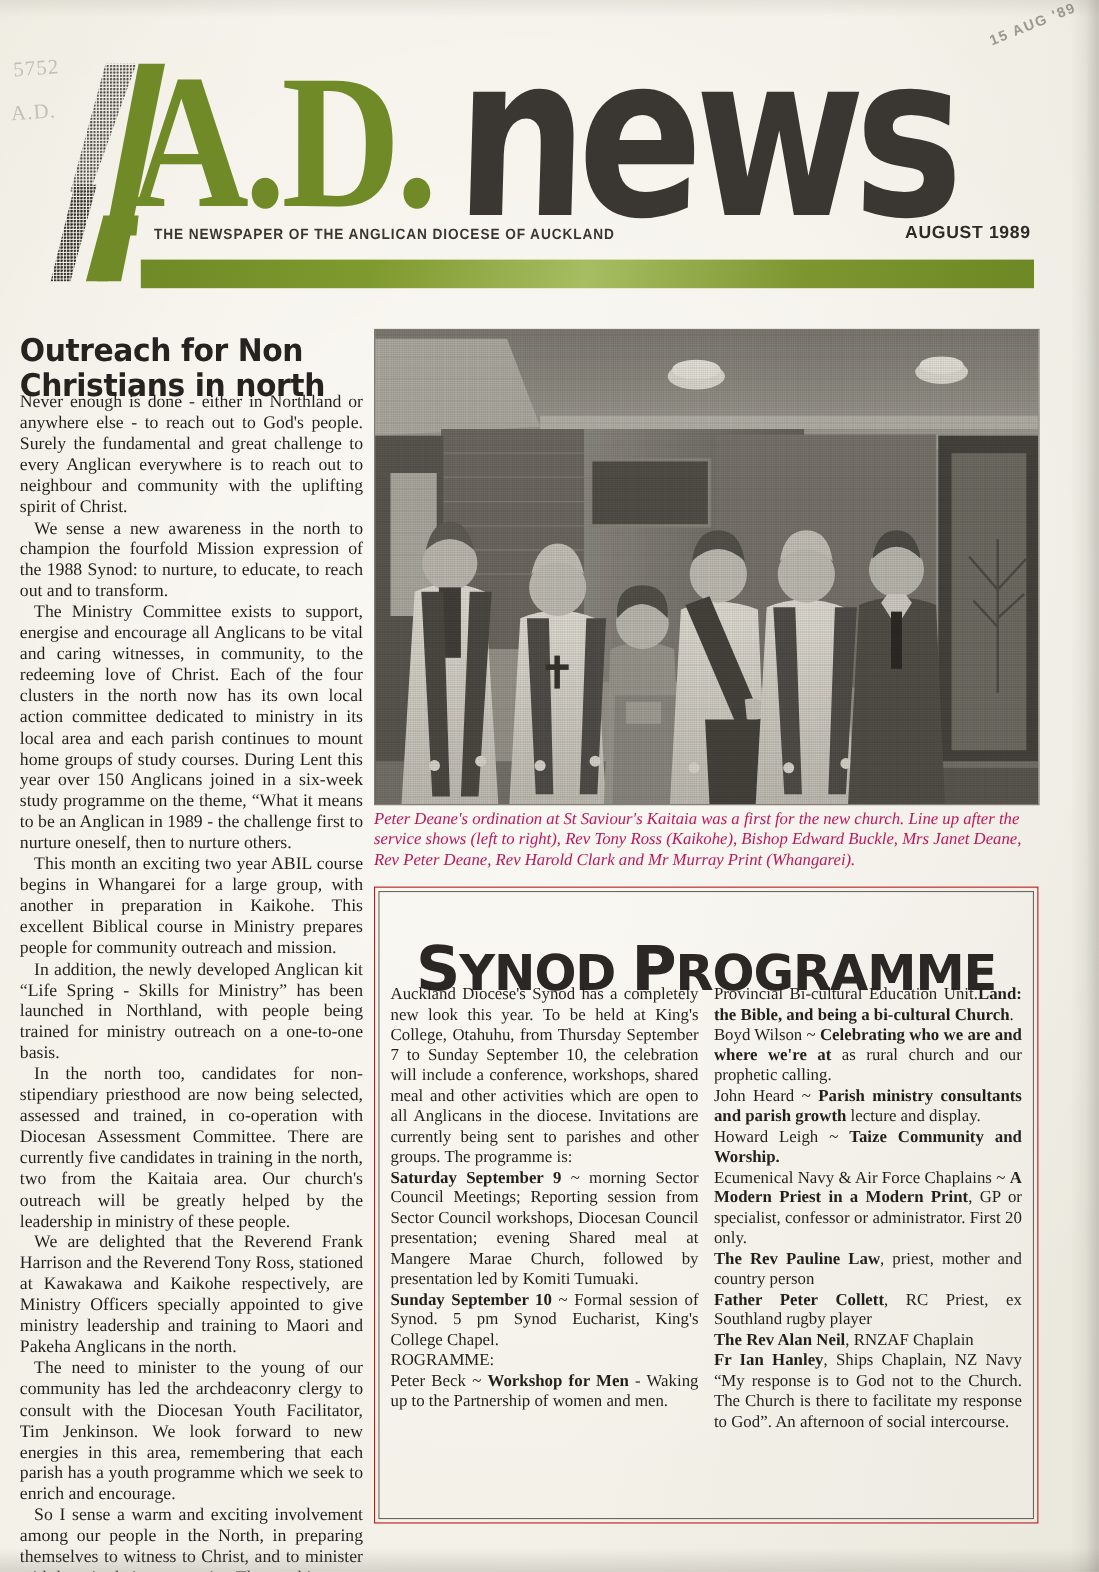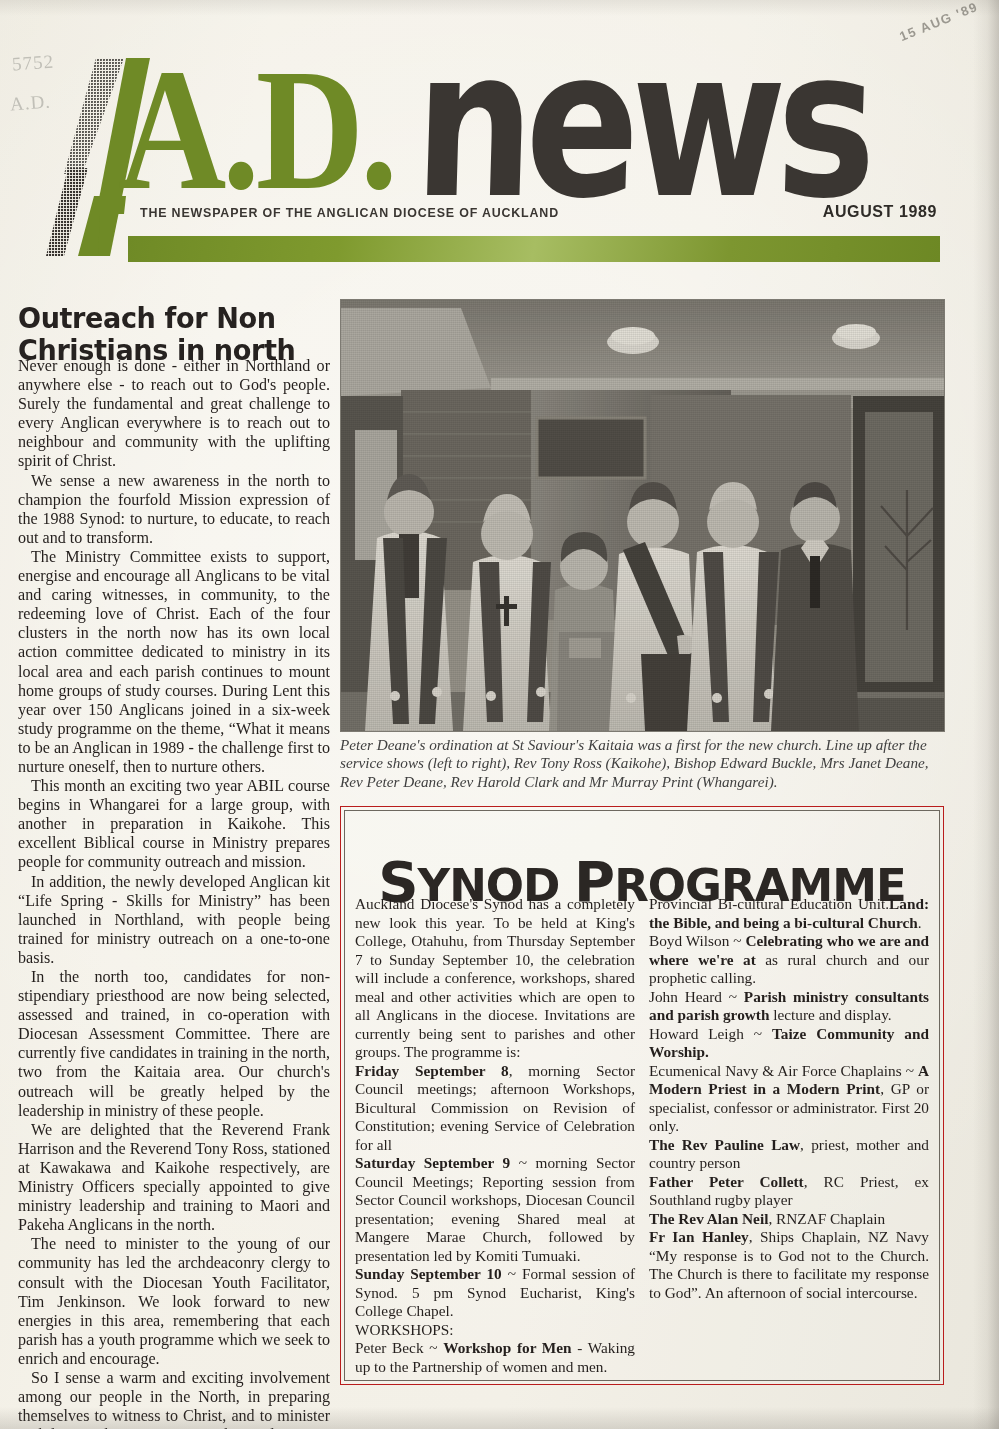--- a/index.html
+++ b/index.html
@@ -173,21 +173,21 @@
     opacity: 0.55;
     pointer-events: none;
   }
   #photo-caption {
     position: absolute;
     left: 340px; top: 736px;
     width: 606px;
     font-style: italic;
     font-size: 15.2px;
     line-height: 18.4px;
-    color: #404040;
+    color: #be185d;
   }
 
   
   #synod-box {
     position: absolute;
     left: 340px; top: 806px;
     width: 604px; height: 579px;
     border: 1px solid #b91c1c;
     box-sizing: border-box;
     background: rgba(255,255,255,0.10);
@@ -408,24 +408,23 @@
 
   <section id="synod-box">
     <div id="synod-inner"></div>
     <h2 id="synod-title">
       <span class="cap">S</span><span>YNOD</span>
       <span class="cap">P</span><span>ROGRAMME</span>
     </h2>
     <div id="synod-cols">
       <div class="synod-col" id="synod-left">
           <p>Auckland Diocese's Synod has a completely new look this year. To be held at King's College, Otahuhu, from Thursday September 7 to Sunday September 10, the celebration will include a conference, workshops, shared meal and other activities which are open to all Anglicans in the diocese. Invitations are currently being sent to parishes and other groups. The programme is:</p>
-          <p><b>Friday September 8</b>, morning Sector Council meetings; afternoon Workshops, Bicultural Commission on Revision of Constitution; evening Service of Celebration for all</p>
           <p><b>Saturday September 9</b> ~ morning Sector Council Meetings; Reporting session from Sector Council workshops, Diocesan Council presentation; evening Shared meal at Mangere Marae Church, followed by presentation led by Komiti Tumuaki.</p>
           <p><b>Sunday September 10</b> ~ Formal session of Synod. 5 pm Synod Eucharist, King's College Chapel.</p>
-          <p>WORKSHOPS:</p>
+          <p>ROGRAMME:</p>
           <p>Peter Beck ~ <b>Workshop for Men</b> - Waking up to the Partnership of women and men.</p>
         </div>
       <div class="synod-col" id="synod-right">
           <p>Provincial Bi-cultural Education Unit.<b>Land: the Bible, and being a bi-cultural Church</b>.</p>
           <p>Boyd Wilson ~ <b>Celebrating who we are and where we're at</b> as rural church and our prophetic calling.</p>
           <p>John Heard ~ <b>Parish ministry consultants and parish growth</b> lecture and display.</p>
           <p>Howard Leigh ~ <b>Taize Community and Worship.</b></p>
           <p>Ecumenical Navy &amp; Air Force Chaplains ~ <b>A Modern Priest in a Modern Print</b>, GP or specialist, confessor or administrator. First 20 only.</p>
           <p><b>The Rev Pauline Law</b>, priest, mother and country person</p>
           <p><b>Father Peter Collett</b>, RC Priest, ex Southland rugby player</p>

